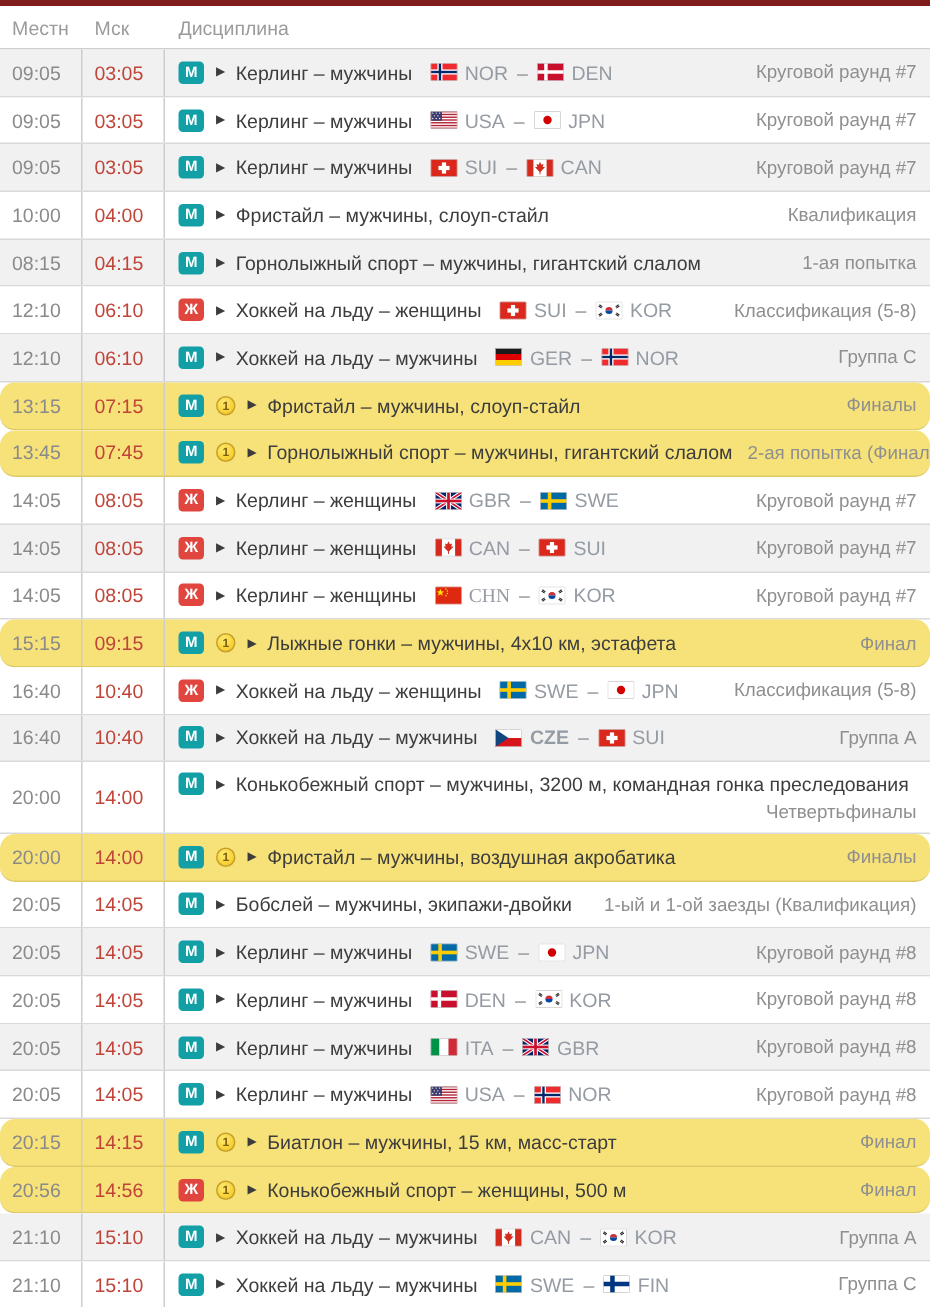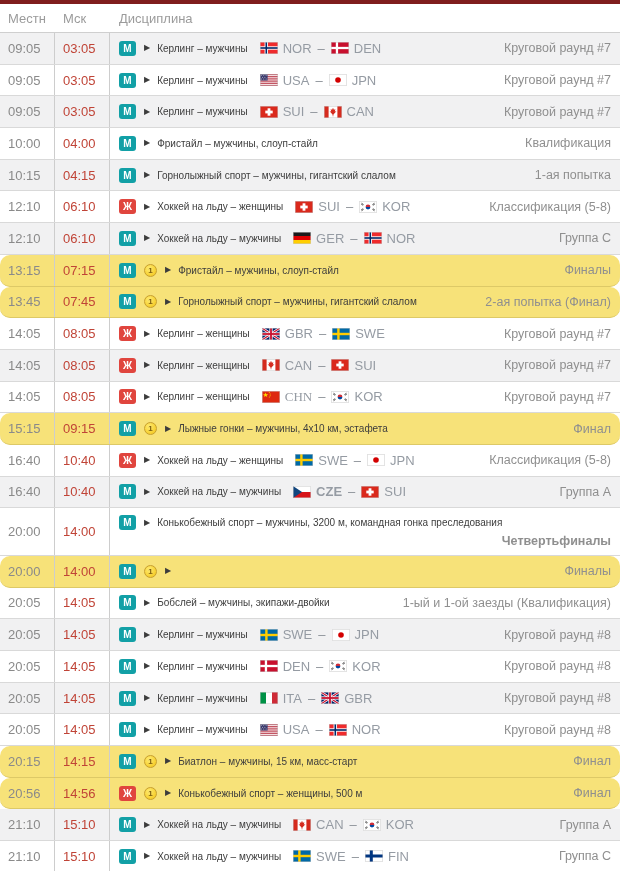--- a/index.html
+++ b/index.html
@@ -39,21 +39,21 @@
   }
   .c1 { color: #8a8a8a; }
   .c2 { color: #c04437; }
 
   .c3 {
     flex: 1; display: flex; align-items: center;
     padding: 0 9px; min-width: 0;
   }
   .row.tall .c3 { flex-direction: column; align-items: stretch; justify-content: center; }
   .line1 { display: flex; align-items: center; }
-  .line2 { text-align: right; padding-top: 3px; font-weight: bold; }
+  .line2 { text-align: right; padding-top: 3px; }
 
   .badge {
     flex: none; width: 17px; height: 15px;
     border-radius: 3px;
     display: inline-flex; align-items: center; justify-content: center;
     color: #fff; font-size: 10px; font-weight: bold;
     margin-right: 8px;
   }
   .badge.m { background: #12a0a6; }
   .badge.f { background: #e0453e; }
@@ -66,21 +66,21 @@
     color: #7d5f10; font-size: 8px; font-weight: bold;
     display: inline-flex; align-items: center; justify-content: center;
     margin-right: 8px;
   }
 
   .play {
     flex: none; font-size: 8px; color: #3c3c3c;
     margin-right: 7px; cursor: pointer; line-height: 1;
   }
 
-  .disc { color: #3d3d3d; font-size: 10px; white-space: nowrap; }
+  .disc { color: #3d3d3d; font-size: 13px; white-space: nowrap; }
 
   .teams { display: inline-flex; align-items: center; margin-left: 12px; white-space: nowrap; }
   .teams .code { color: #959ba3; margin-left: 5px; }
   .teams .dash { color: #8a9097; margin: 0 6px; }
   .flag { display: inline-flex; }
   .flag svg { display: block; border-radius: 1px; }
 
   .stage {
     margin-left: auto; padding-left: 10px;
     color: #8f8f8f; font-size: 12.5px; white-space: nowrap;
@@ -214,21 +214,21 @@
         <div class="c1">10:00</div>
         <div class="c2">04:00</div>
         <div class="c3">
           <span class="badge m">М</span>
           <span class="play">▶</span>
           <span class="disc">Фристайл – мужчины, слоуп-стайл</span>
           <span class="stage">Квалификация</span>
         </div>
       </div>
       <div class="row odd">
-        <div class="c1">10:15</div>
+        <div class="c1">08:15</div>
         <div class="c2">04:15</div>
         <div class="c3">
           <span class="badge m">М</span>
           <span class="play">▶</span>
           <span class="disc">Горнолыжный спорт – мужчины, гигантский слалом</span>
           <span class="stage">1-ая попытка</span>
         </div>
       </div>
       <div class="row">
         <div class="c1">12:10</div>
@@ -516,20 +516,21 @@
           <div class="line2"><span class="stage">Четвертьфиналы</span></div>
         </div>
       </div>
       <div class="row gold">
         <div class="c1">20:00</div>
         <div class="c2">14:00</div>
         <div class="c3">
           <span class="badge m">М</span>
           <span class="medal">1</span>
           <span class="play">▶</span>
+          <span class="disc">Фристайл – мужчины, воздушная акробатика</span>
           <span class="stage">Финалы</span>
         </div>
       </div>
       <div class="row">
         <div class="c1">20:05</div>
         <div class="c2">14:05</div>
         <div class="c3">
           <span class="badge m">М</span>
           <span class="play">▶</span>
           <span class="disc">Бобслей – мужчины, экипажи-двойки</span>

